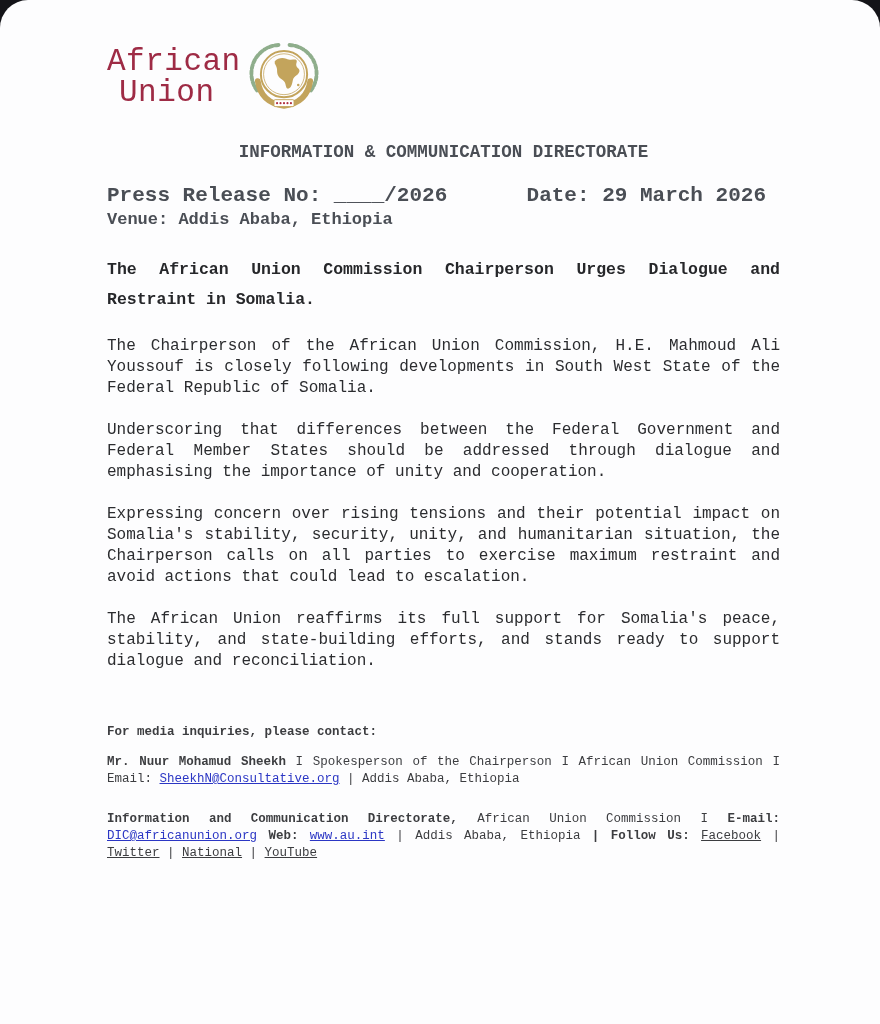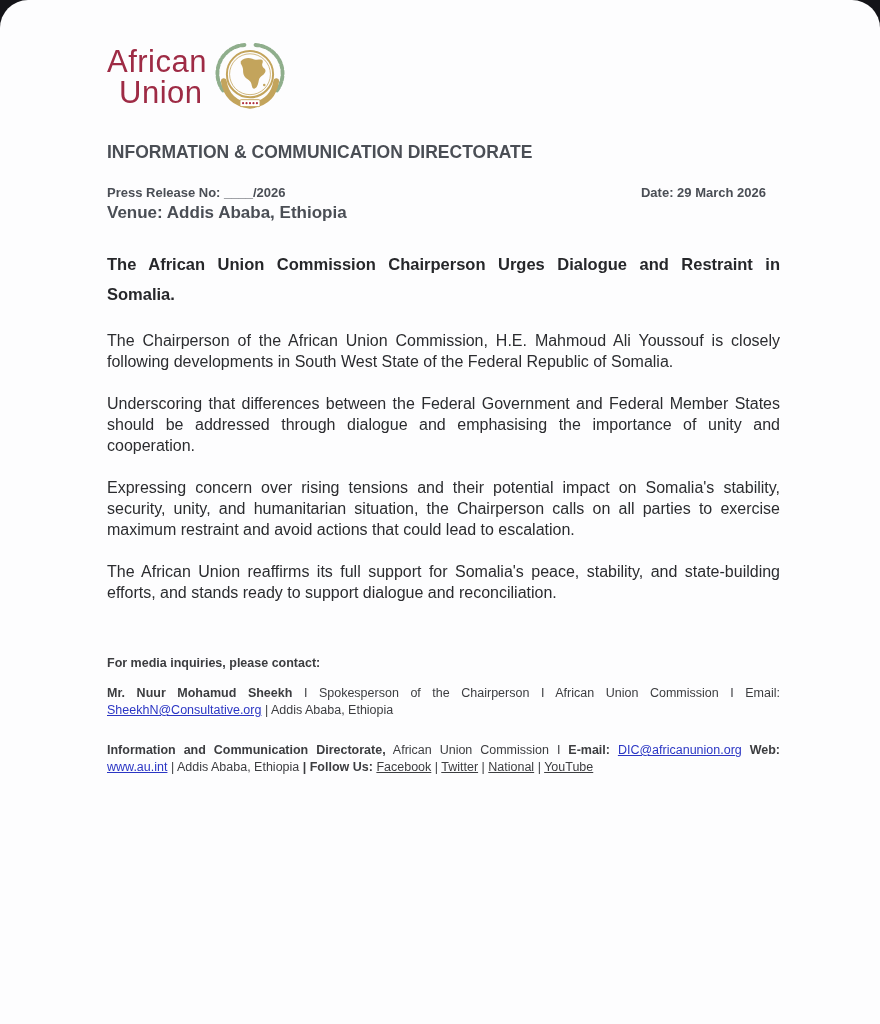--- a/index.html
+++ b/index.html
@@ -8,44 +8,46 @@
     background: #141418;
     font-family: "Liberation Sans", "DejaVu Sans", sans-serif;
     overflow: hidden;
   }
   .paper {
     width: 880px; height: 1024px;
     background: #fdfdfe;
     border-radius: 28px 28px 0 0;
     box-sizing: border-box;
     padding: 40px 100px 0 107px;
+    font-family: Liberation Mono, monospace;
   }
   
   .logo-row { display: flex; align-items: center; height: 74px; }
   .logo-text {
     color: #9e2b45;
     font-size: 31px;
     line-height: 31px;
     letter-spacing: 0.5px;
   }
   .logo-text .l2 { padding-left: 12px; }
   .emblem { margin-left: 4px; }
   
   .directorate-title {
+    text-align: center;
     font-weight: bold;
     font-size: 17.5px;
     color: #4a4e55;
     margin-top: 28px;
   }
   .meta-row {
     display: flex;
     justify-content: space-between;
     margin-top: 22px;
     font-weight: bold;
-    font-size: 13px;
+    font-size: 21px;
     color: #4a4e55;
   }
   .meta-row .date { margin-right: 14px; }
   .venue-line {
     font-weight: bold;
     font-size: 17px;
     color: #4a4e55;
     margin-top: 3px;
   }
   

